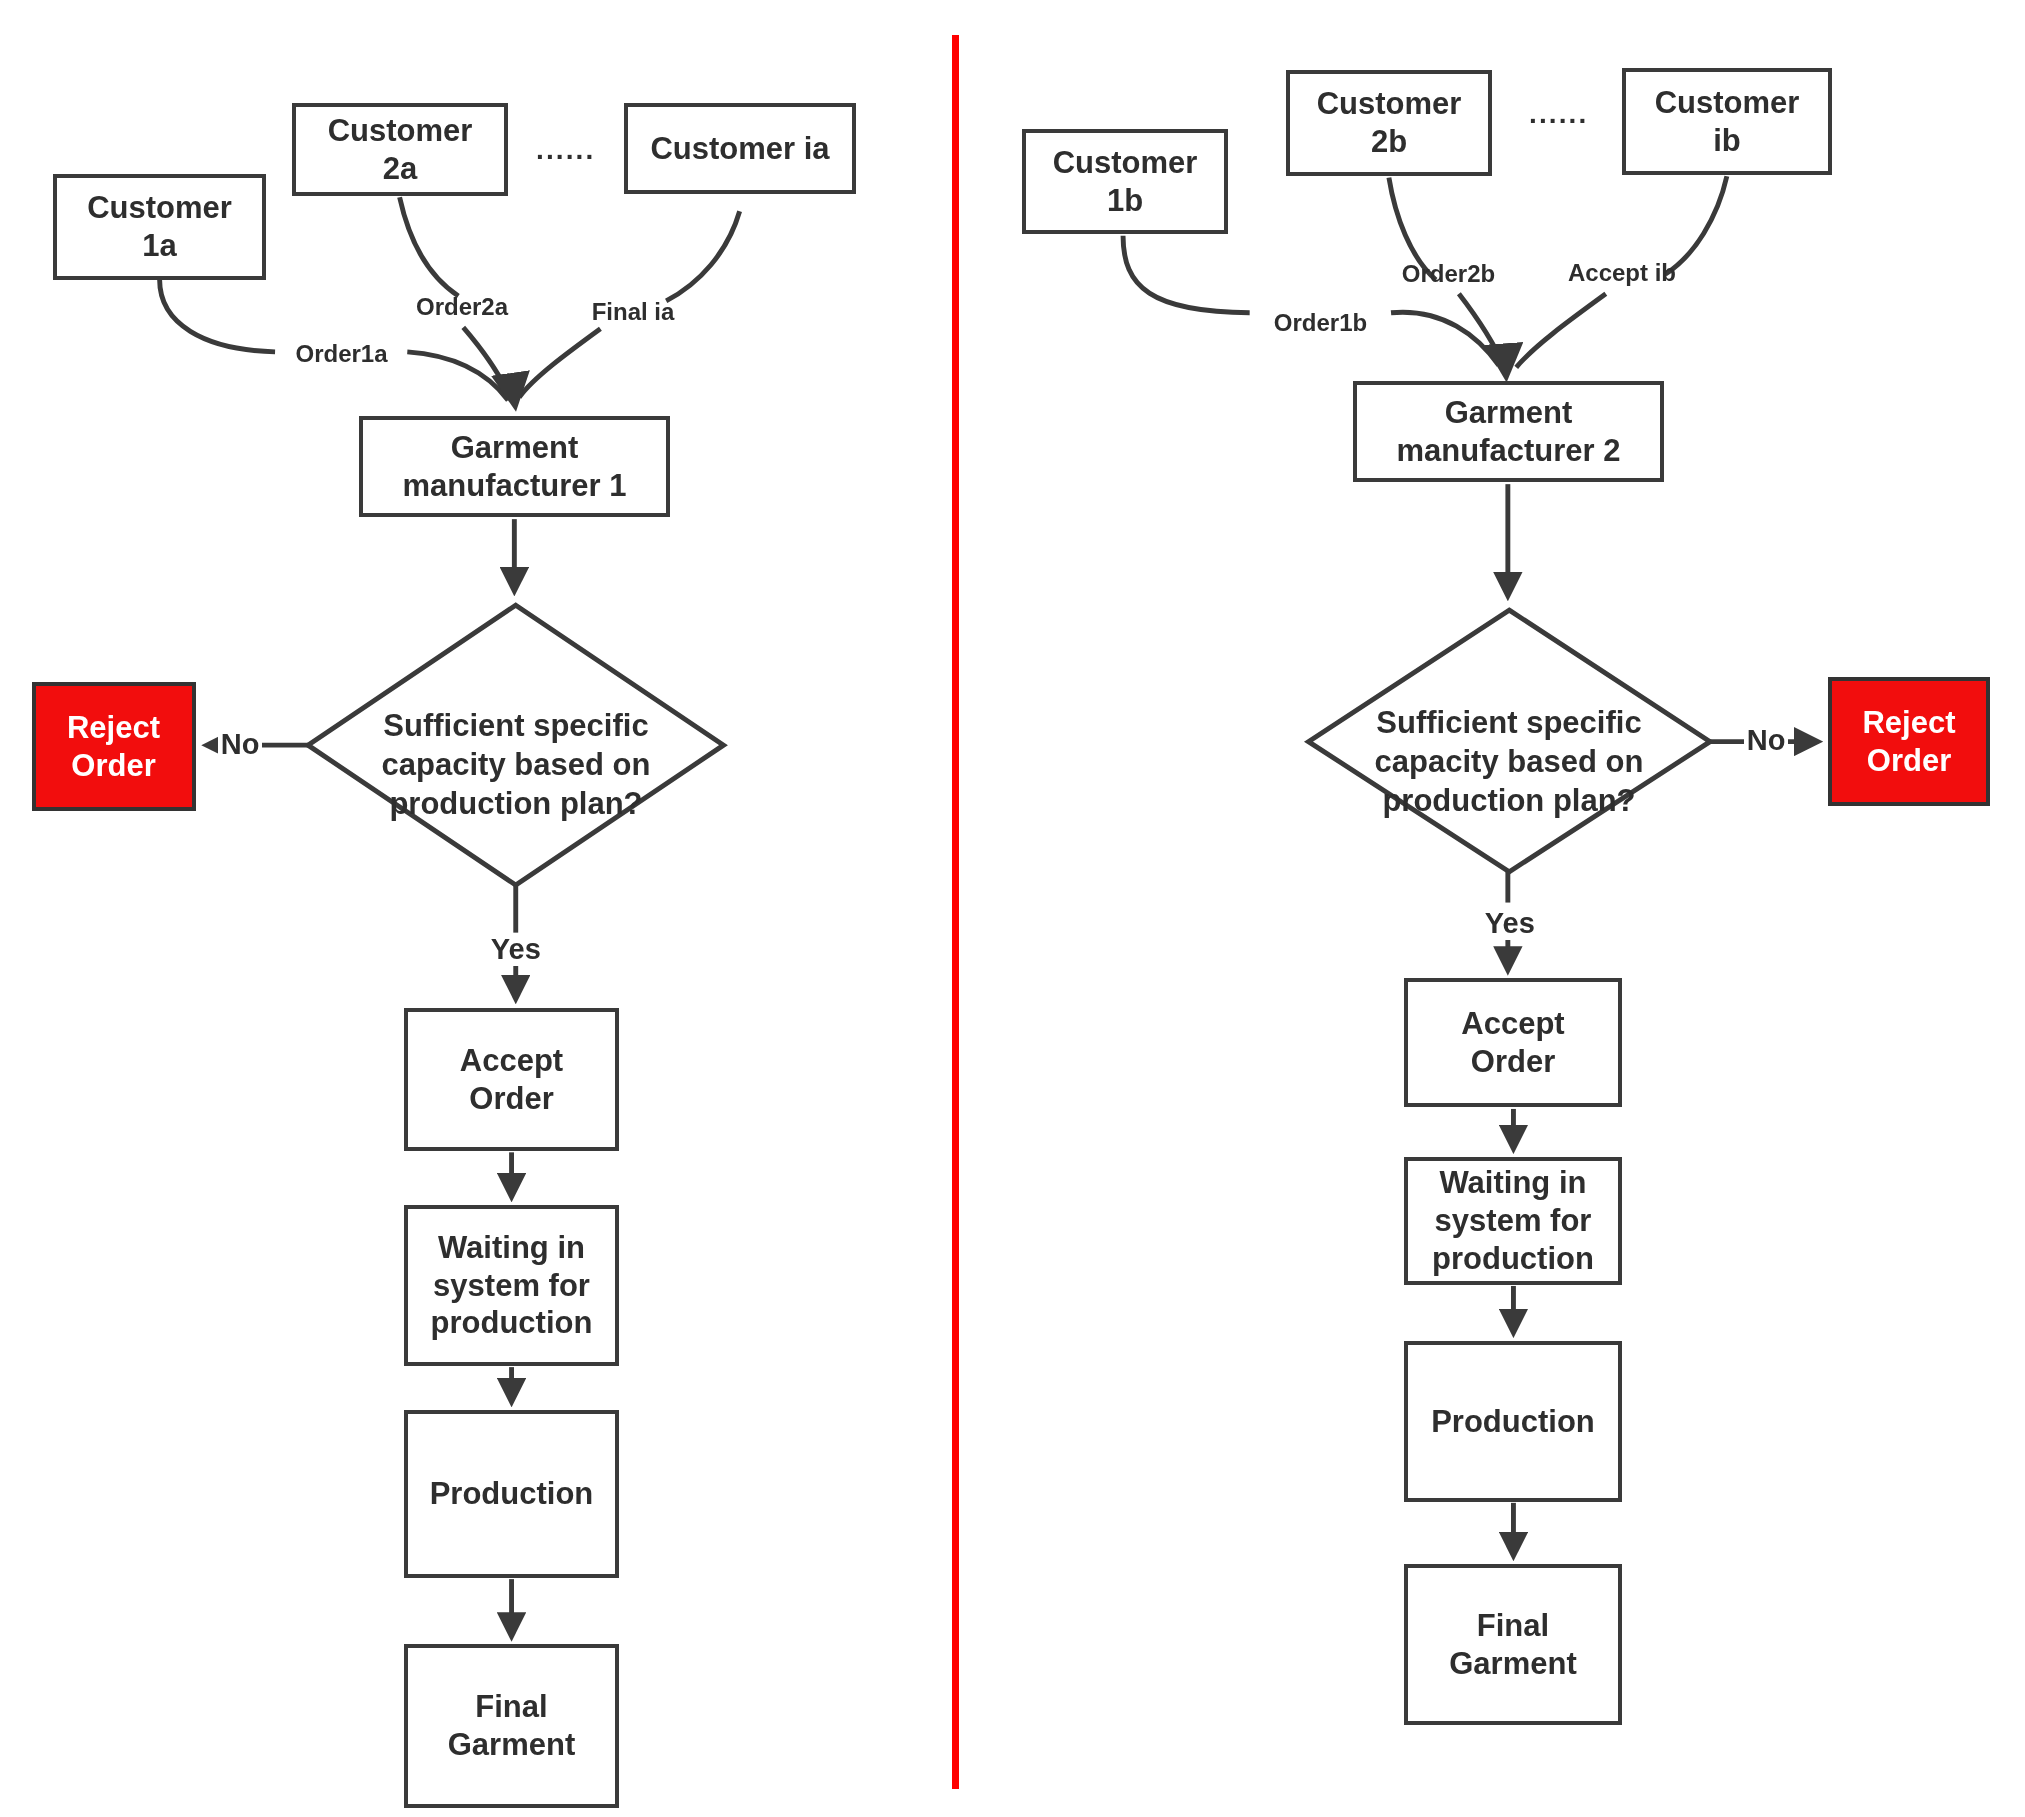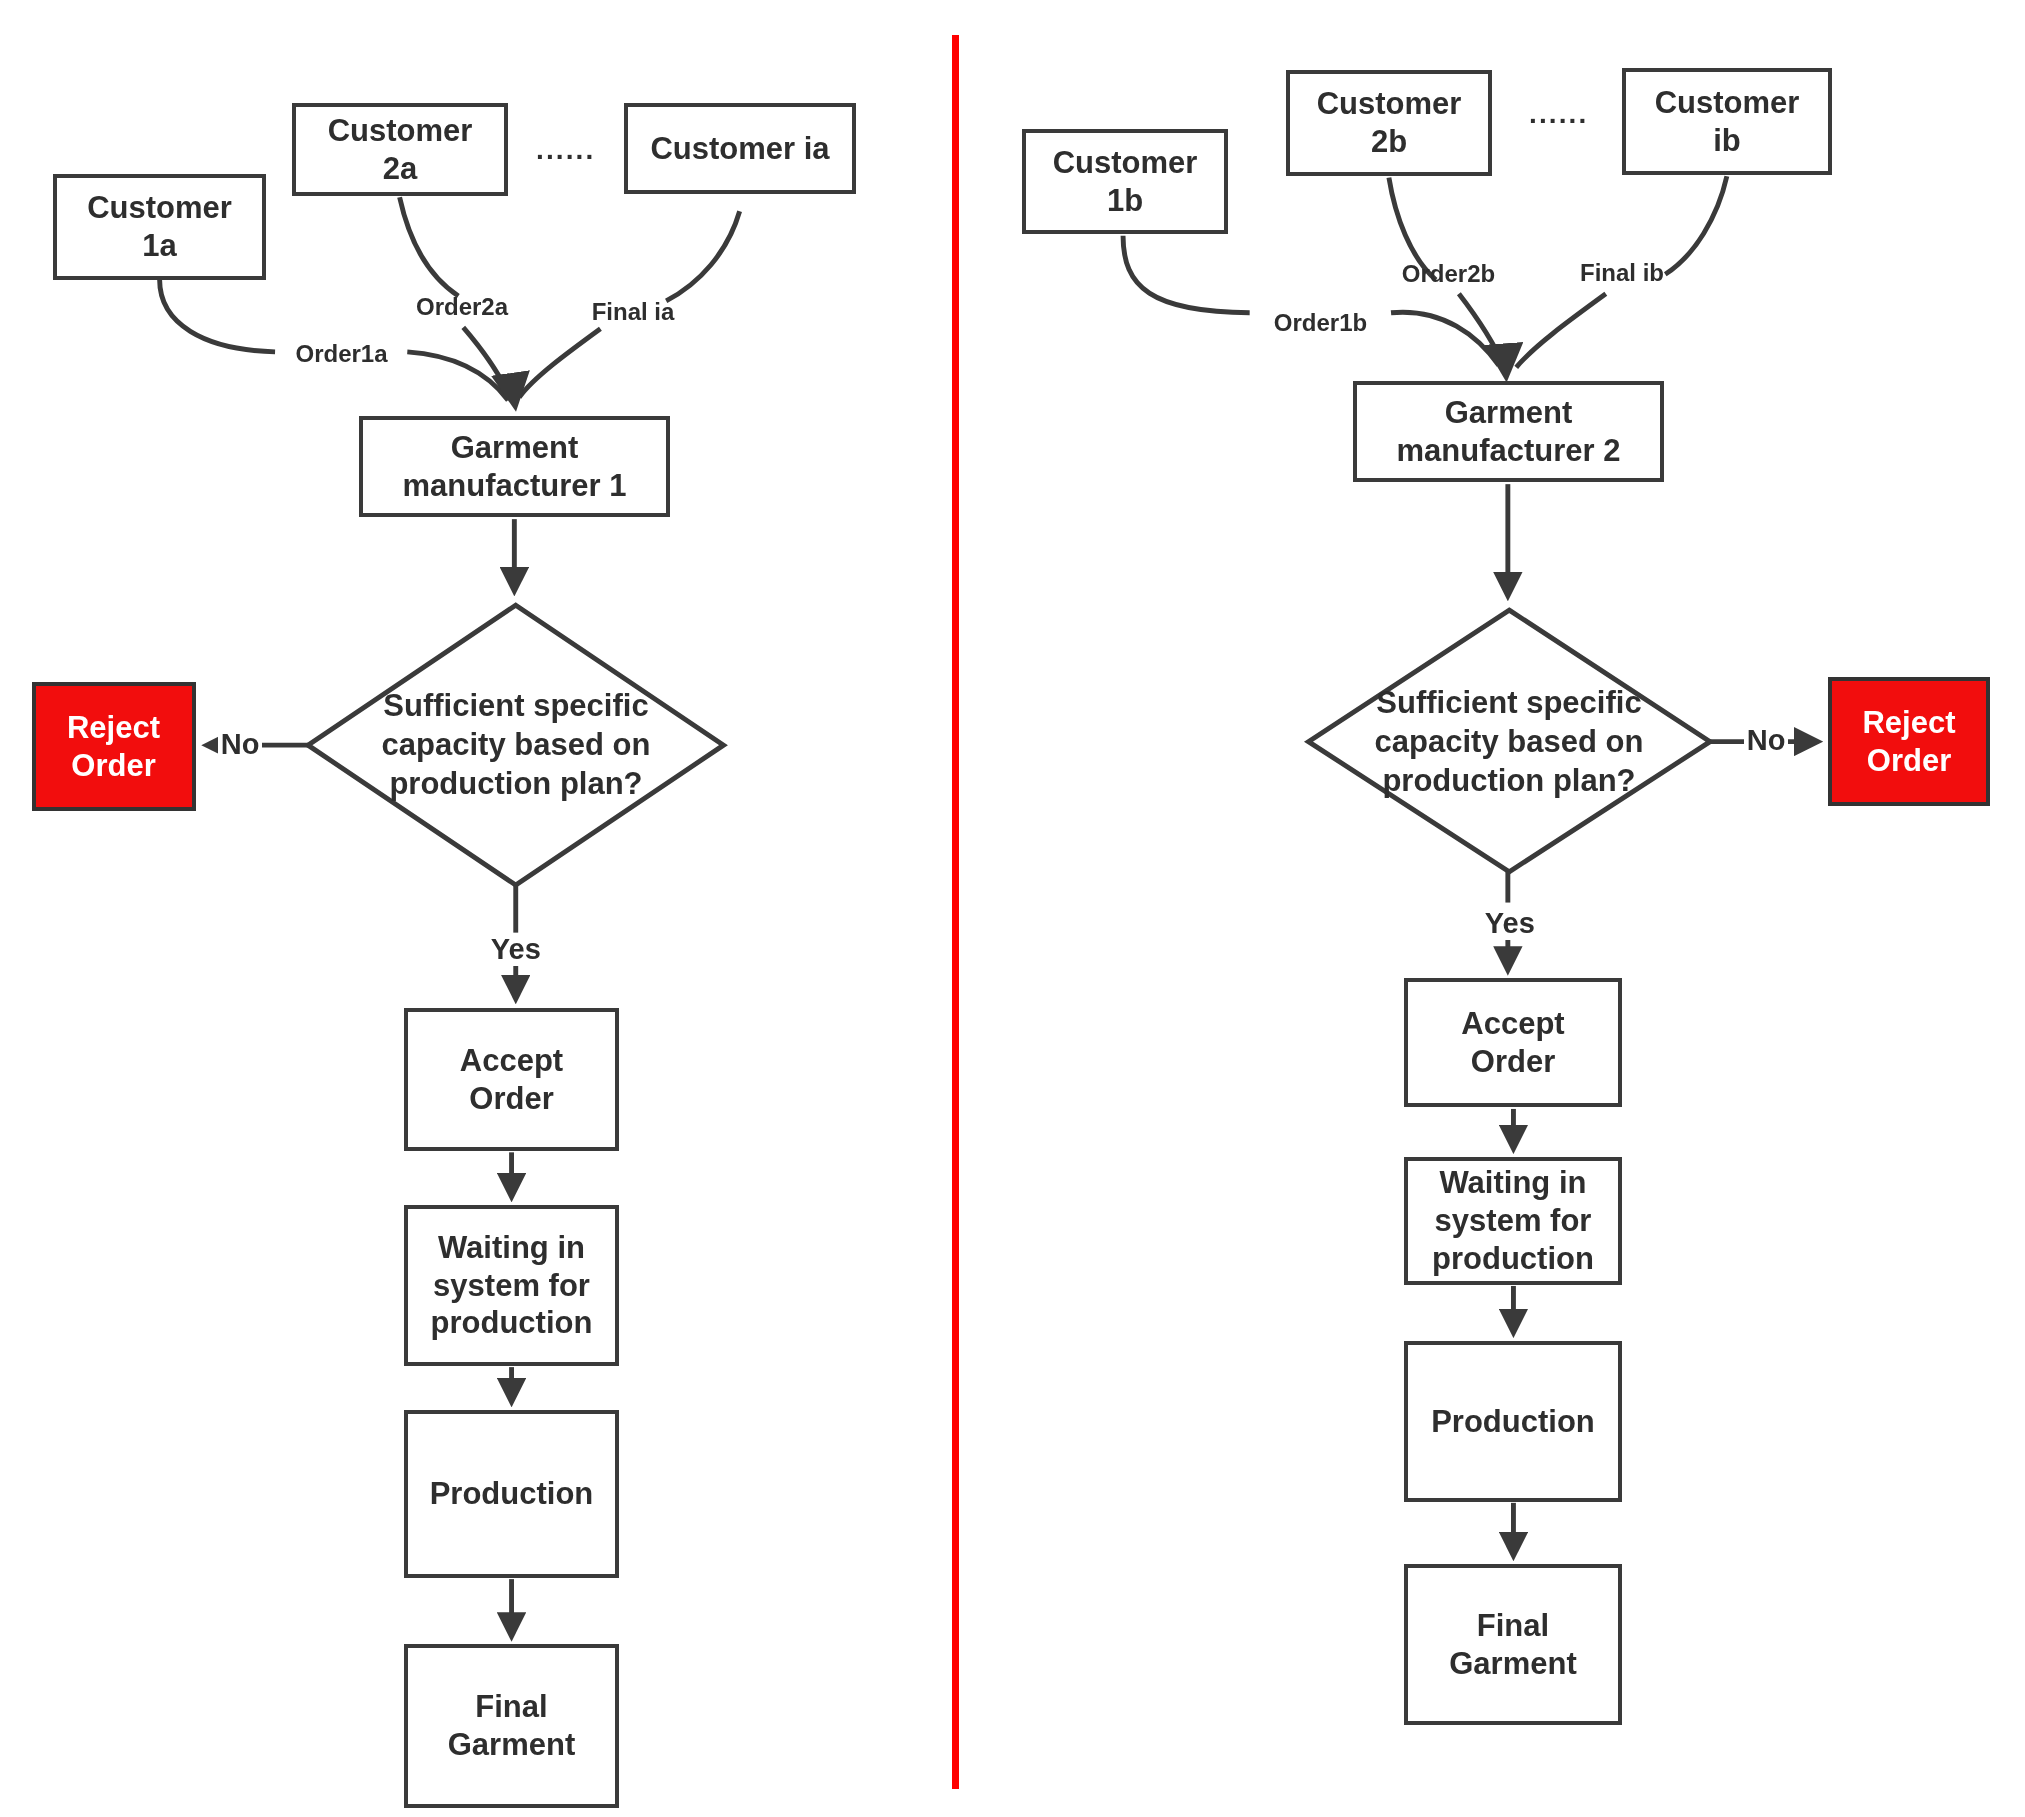--- a/index.html
+++ b/index.html
@@ -8,21 +8,21 @@
   #stage{position:absolute;left:0;top:0;width:2025px;height:1817px;}
   svg.connectors{position:absolute;left:0;top:0;width:2025px;height:1817px;}
   svg.connectors path, svg.connectors polygon{fill:none;stroke:#3a3a3a;stroke-width:7;}
   svg.connectors polygon.dshape{fill:#ffffff;stroke-linejoin:miter;}
   svg.connectors marker path{fill:#3a3a3a;stroke:none;}
   .box{position:absolute;display:flex;align-items:center;justify-content:center;
        border:4.2px solid #3a3a3a;background:#ffffff;font-weight:700;font-size:31px;
        line-height:1.22;text-align:center;white-space:pre-line;box-sizing:border-box;}
   .box.reject{background:#f20d0d;color:#ffffff;border-color:#333333;}
   .dtext{position:absolute;font-weight:700;font-size:31px;line-height:1.25;text-align:center;
-         white-space:pre-line;}
+         white-space:pre-line;margin-top:20px;}
   .flabel{position:absolute;font-weight:700;font-size:24px;text-align:center;white-space:nowrap;}
   .yn{position:absolute;font-weight:700;font-size:29px;text-align:right;background:#ffffff;
       padding:0 2.8px;white-space:nowrap;}
   .dots{position:absolute;font-weight:700;font-size:28px;letter-spacing:2.1px;color:#2e2e2e;}
   .divider{position:absolute;background:#ff0000;}
 </style>
 </head>
 <body>
 
 <div id="stage">
@@ -107,21 +107,21 @@
   <div class="box" style="left:1022px;top:129px;width:206px;height:105px">Customer
 1b</div>
   <div class="box" style="left:1286px;top:70px;width:206px;height:106px">Customer
 2b</div>
   <div class="dots" style="left:1529px;top:98px">......</div>
   <div class="box" style="left:1622px;top:68px;width:210px;height:107px">Customer
 ib</div>
 
   <div class="flabel" style="left:1251px;top:309px;width:139px">Order1b</div>
   <div class="flabel" style="left:1382px;top:260px;width:133px">Order2b</div>
-  <div class="flabel" style="left:1555px;top:259px;width:134px">Final ib</div>
+  <div class="flabel" style="left:1555px;top:259px;width:134px">Accept ib</div>
 
   <div class="box" style="left:1353px;top:381px;width:311px;height:101px">Garment
 manufacturer 2</div>
 
   <div class="dtext" style="left:1313px;top:684px;width:392px">Sufficient specific
 capacity based on
 production plan?</div>
 
   <div class="yn" style="left:1744px;top:724px">No</div>
   <div class="box reject" style="left:1828px;top:677px;width:162px;height:129px">Reject

